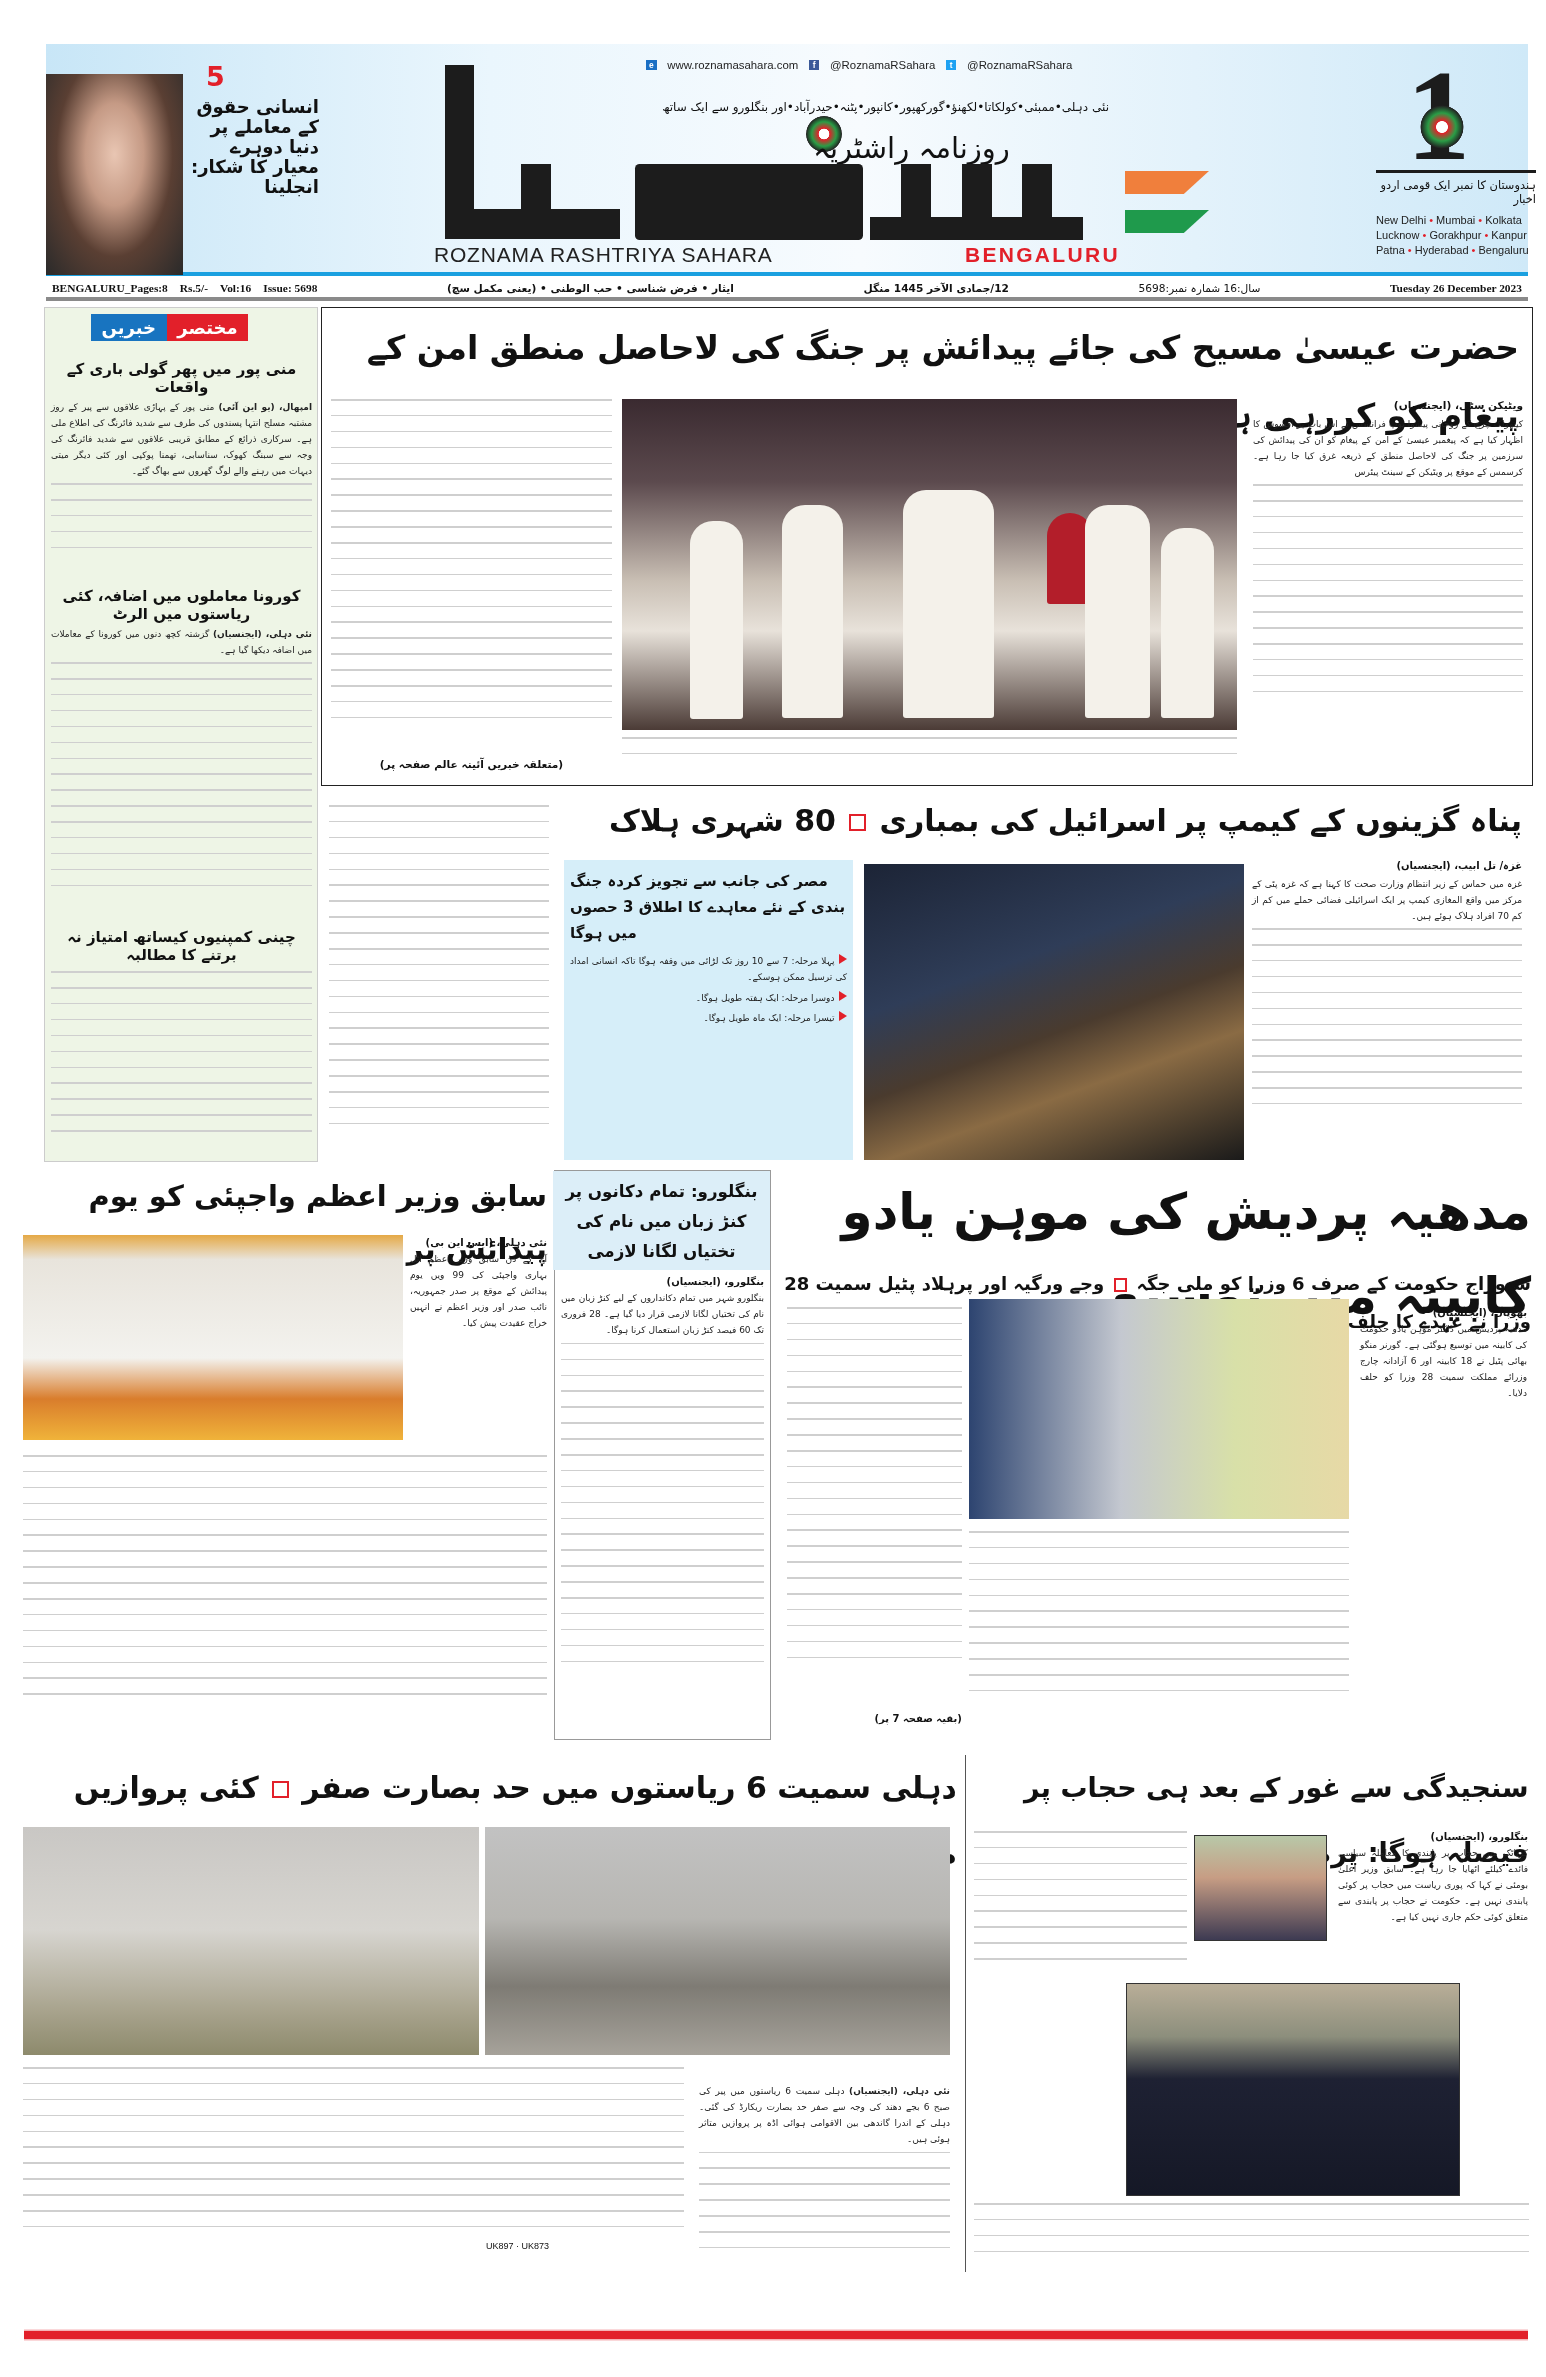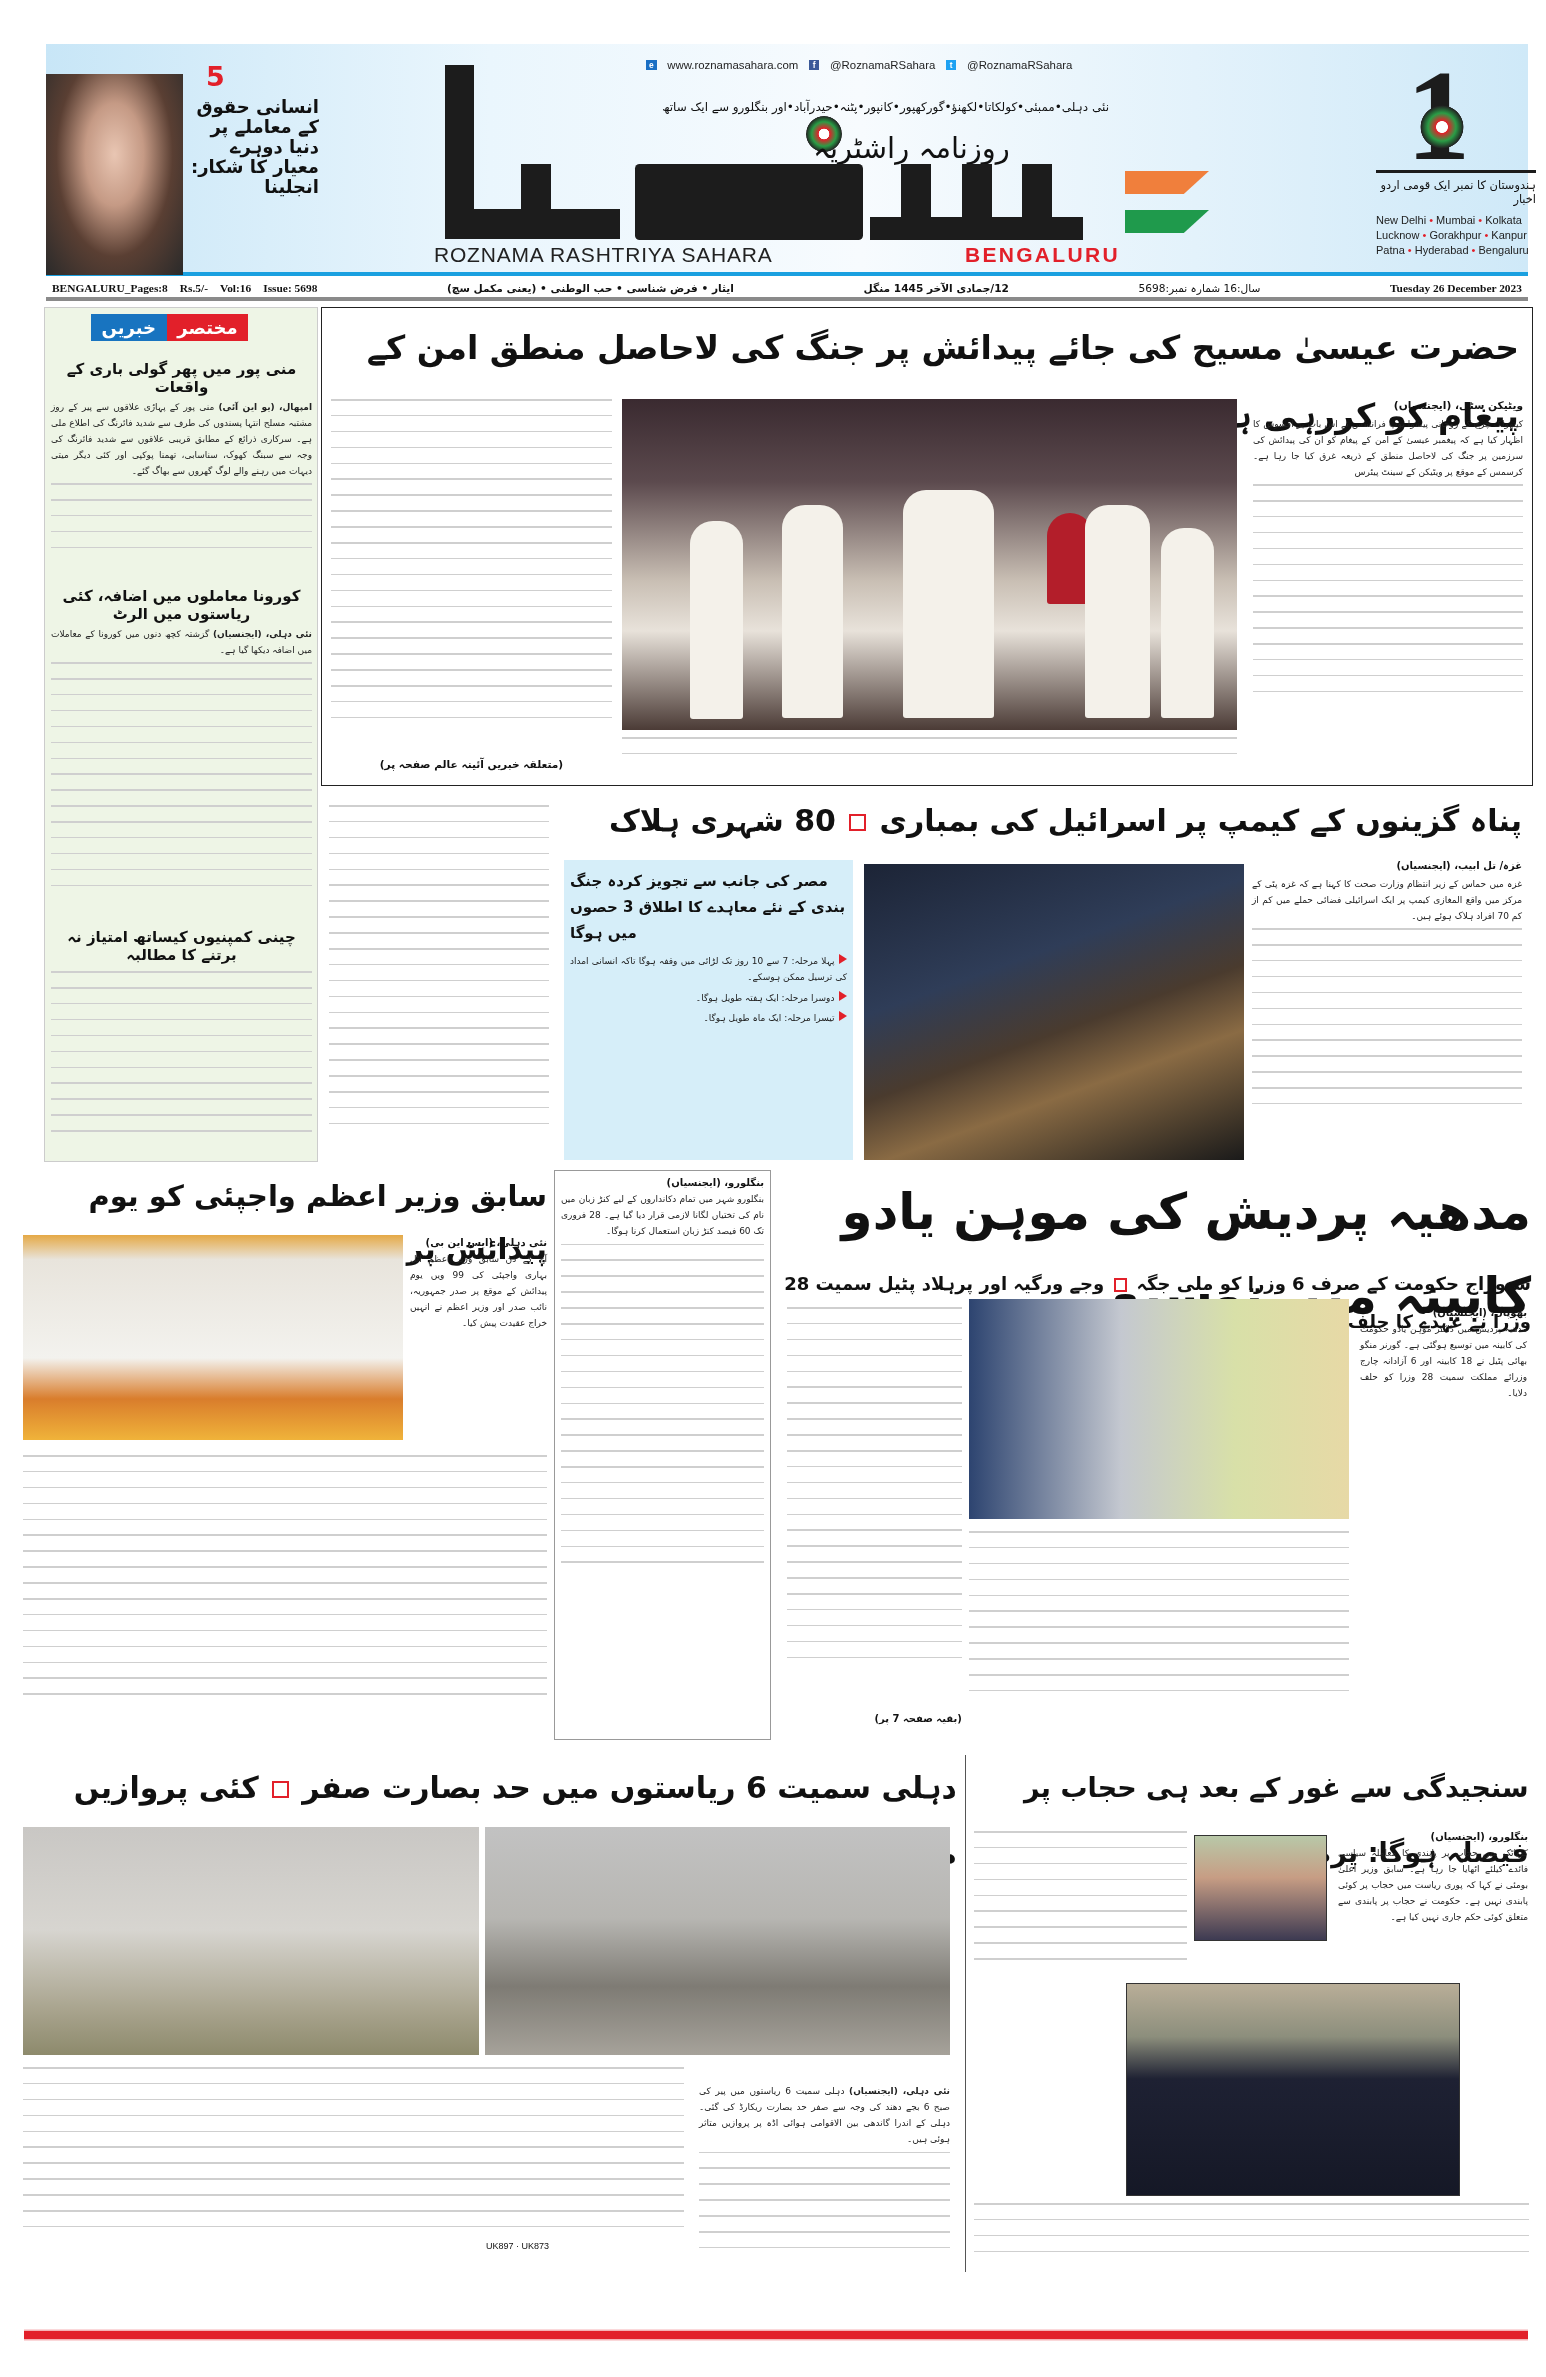--- a/index.html
+++ b/index.html
@@ -339,20 +339,21 @@
         <div class="line"></div>
         <div class="line"></div>
         <div class="line"></div>
         <div class="line"></div>
         <div class="line"></div>
         <div class="line"></div>
         <div class="line"></div>
       </div>
   </div>
   <div id="shop-box" class="abs rtl urdu">
+    <div id="shop-head">بنگلورو: تمام دکانوں پر کنڑ زبان میں نام کی تختیاں لگانا لازمی</div>
     <div style="padding:6px">
       <div class="dateline-lead" style="font-size:10px;margin-bottom:3px">بنگلورو، (ایجنسیاں)</div>
       <div class="body-text">بنگلورو شہر میں تمام دکانداروں کے لیے کنڑ زبان میں نام کی تختیاں لگانا لازمی قرار دیا گیا ہے۔ 28 فروری تک 60 فیصد کنڑ زبان استعمال کرنا ہوگا۔</div>
       <div class="col-lines" style="position:relative;margin-top:4.6px">
           <div class="line"></div>
           <div class="line"></div>
           <div class="line"></div>
           <div class="line"></div>
           <div class="line"></div>
           <div class="line"></div>

